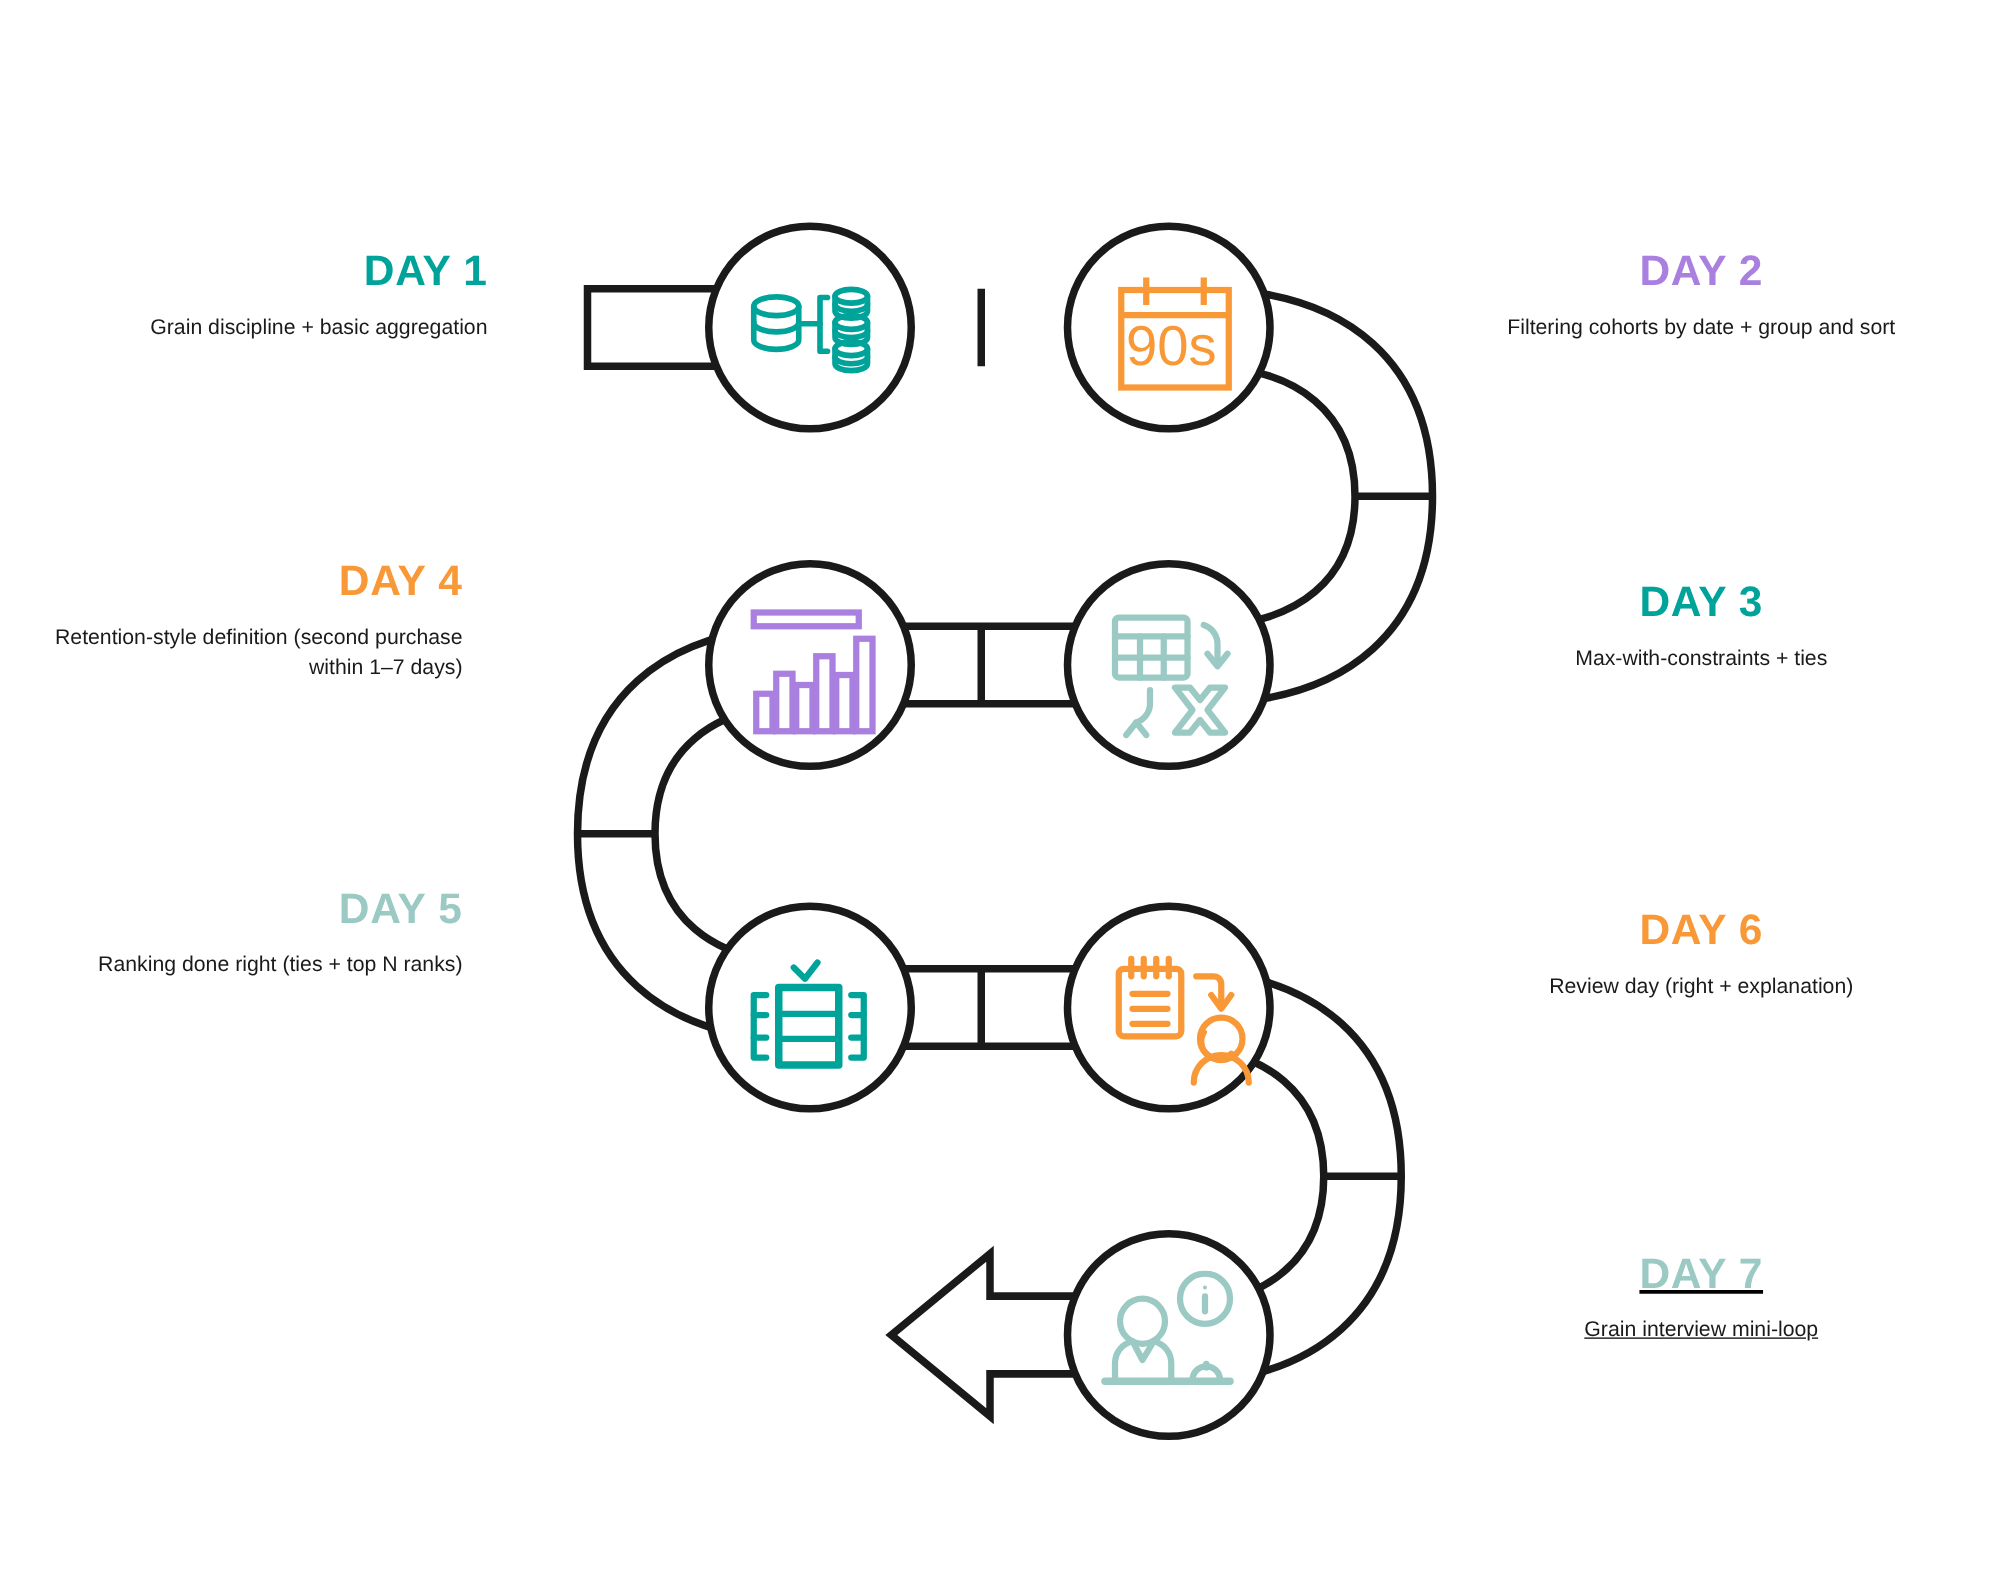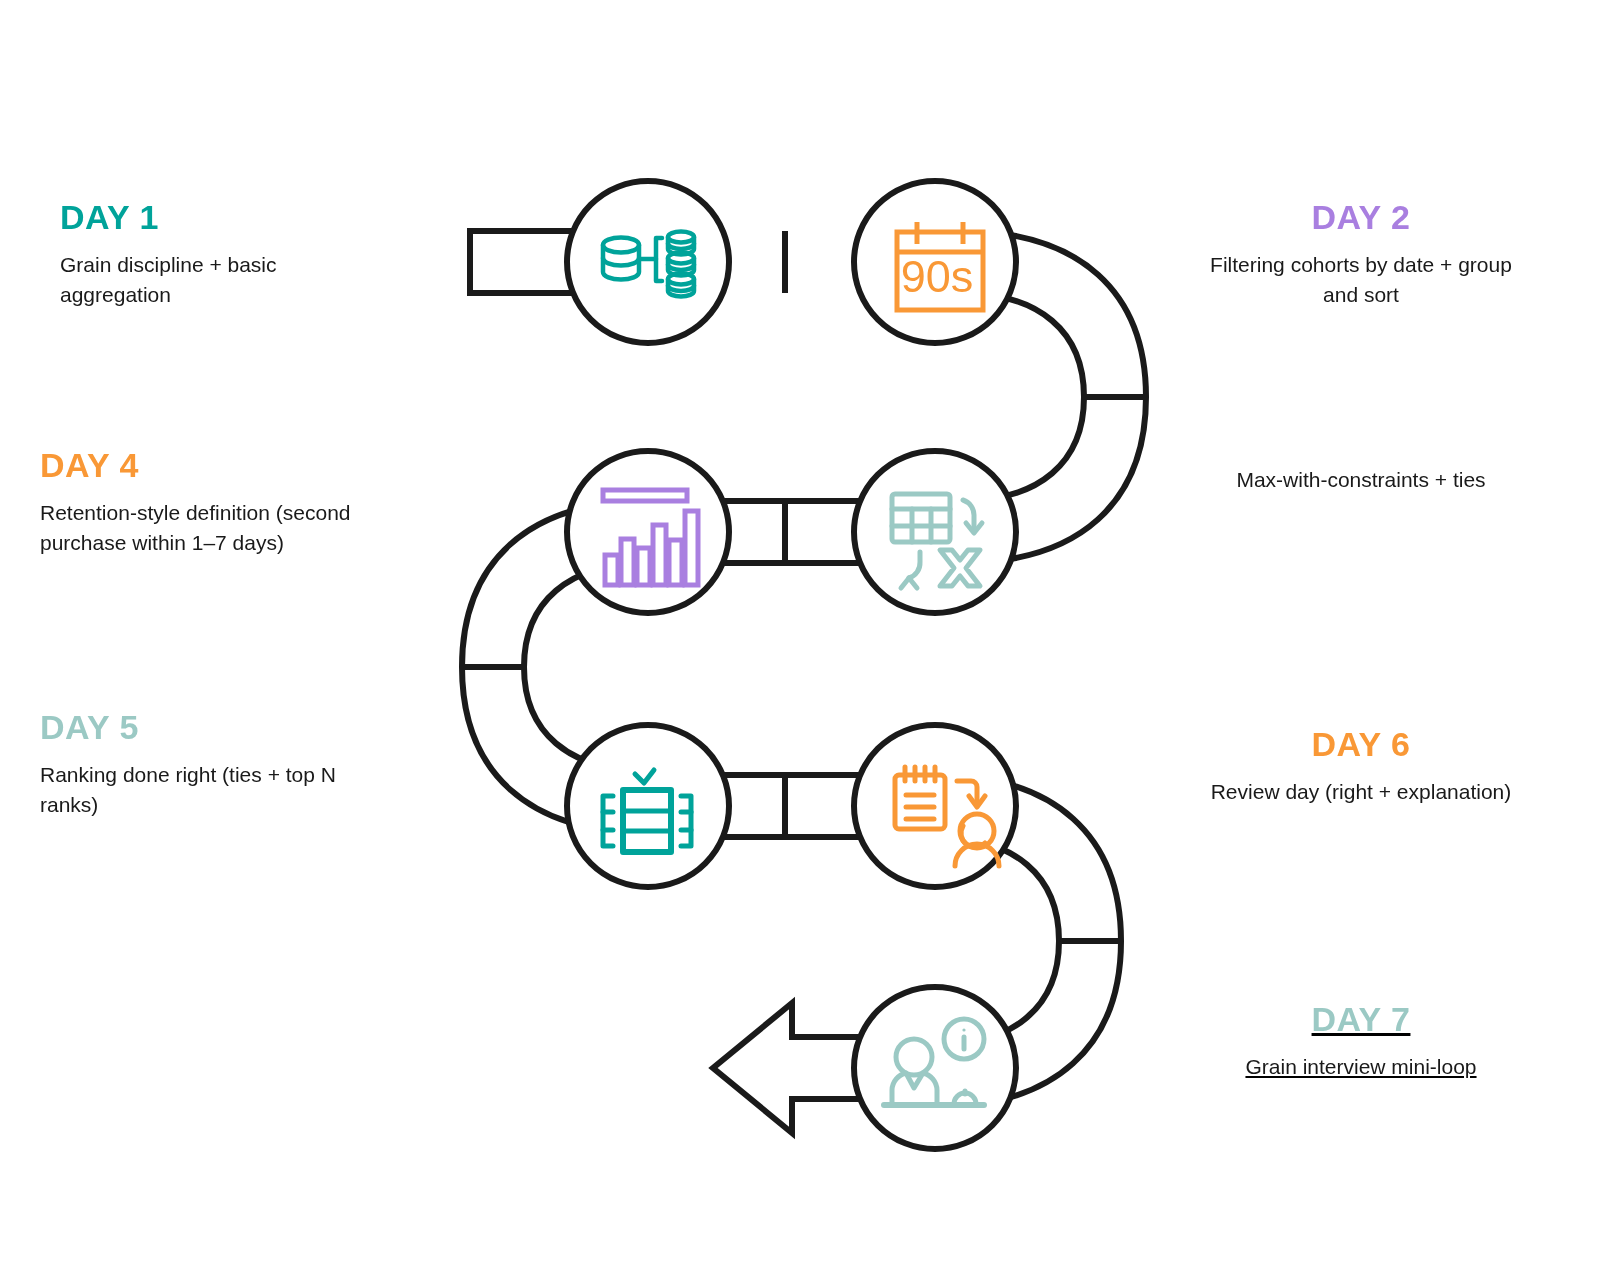--- a/index.html
+++ b/index.html
@@ -18,31 +18,31 @@
   #diagram {
     position: absolute;
     top: 0; left: 0;
     width: 1600px;
     height: 1271px;
   }
   .day-block {
     position: absolute;
     width: 330px;
   }
-  .day-block.left  { }
+  .day-block.left  { text-align: right; }
   .day-block.right { text-align: center; }
   .day-title {
     font-size: 34px;
     font-weight: bold;
     letter-spacing: 0.5px;
     margin: 0 0 14px 0;
     line-height: 1.05;
   }
   .day-desc {
-    font-size: 21px;
+    font-size: 17px;
     color: #1a1a1a;
     line-height: 1.43;
     margin: 0;
     font-weight: 400;
   }
   
   #block-1 { left: 60px;   top: 200px; }
   #block-4 { left: 40px;   top: 448px; }
   #block-5 { left: 40px;   top: 710px; }
   
@@ -267,20 +267,21 @@
   <div class="day-title" style="color:#00A39A">DAY 1</div>
   <div class="day-desc">Grain discipline + basic aggregation</div>
 </div>
 
 <div class="day-block right" id="block-2">
   <div class="day-title" style="color:#A97FE0">DAY 2</div>
   <div class="day-desc">Filtering cohorts by date + group and sort</div>
 </div>
 
 <div class="day-block right" id="block-3">
+  <div class="day-title" style="color:#00A39A">DAY 3</div>
   <div class="day-desc">Max-with-constraints + ties</div>
 </div>
 
 <div class="day-block left" id="block-4">
   <div class="day-title" style="color:#F99836">DAY 4</div>
   <div class="day-desc">Retention-style definition (second purchase within 1–7 days)</div>
 </div>
 
 <div class="day-block left" id="block-5">
   <div class="day-title" style="color:#9BC9C4">DAY 5</div>

